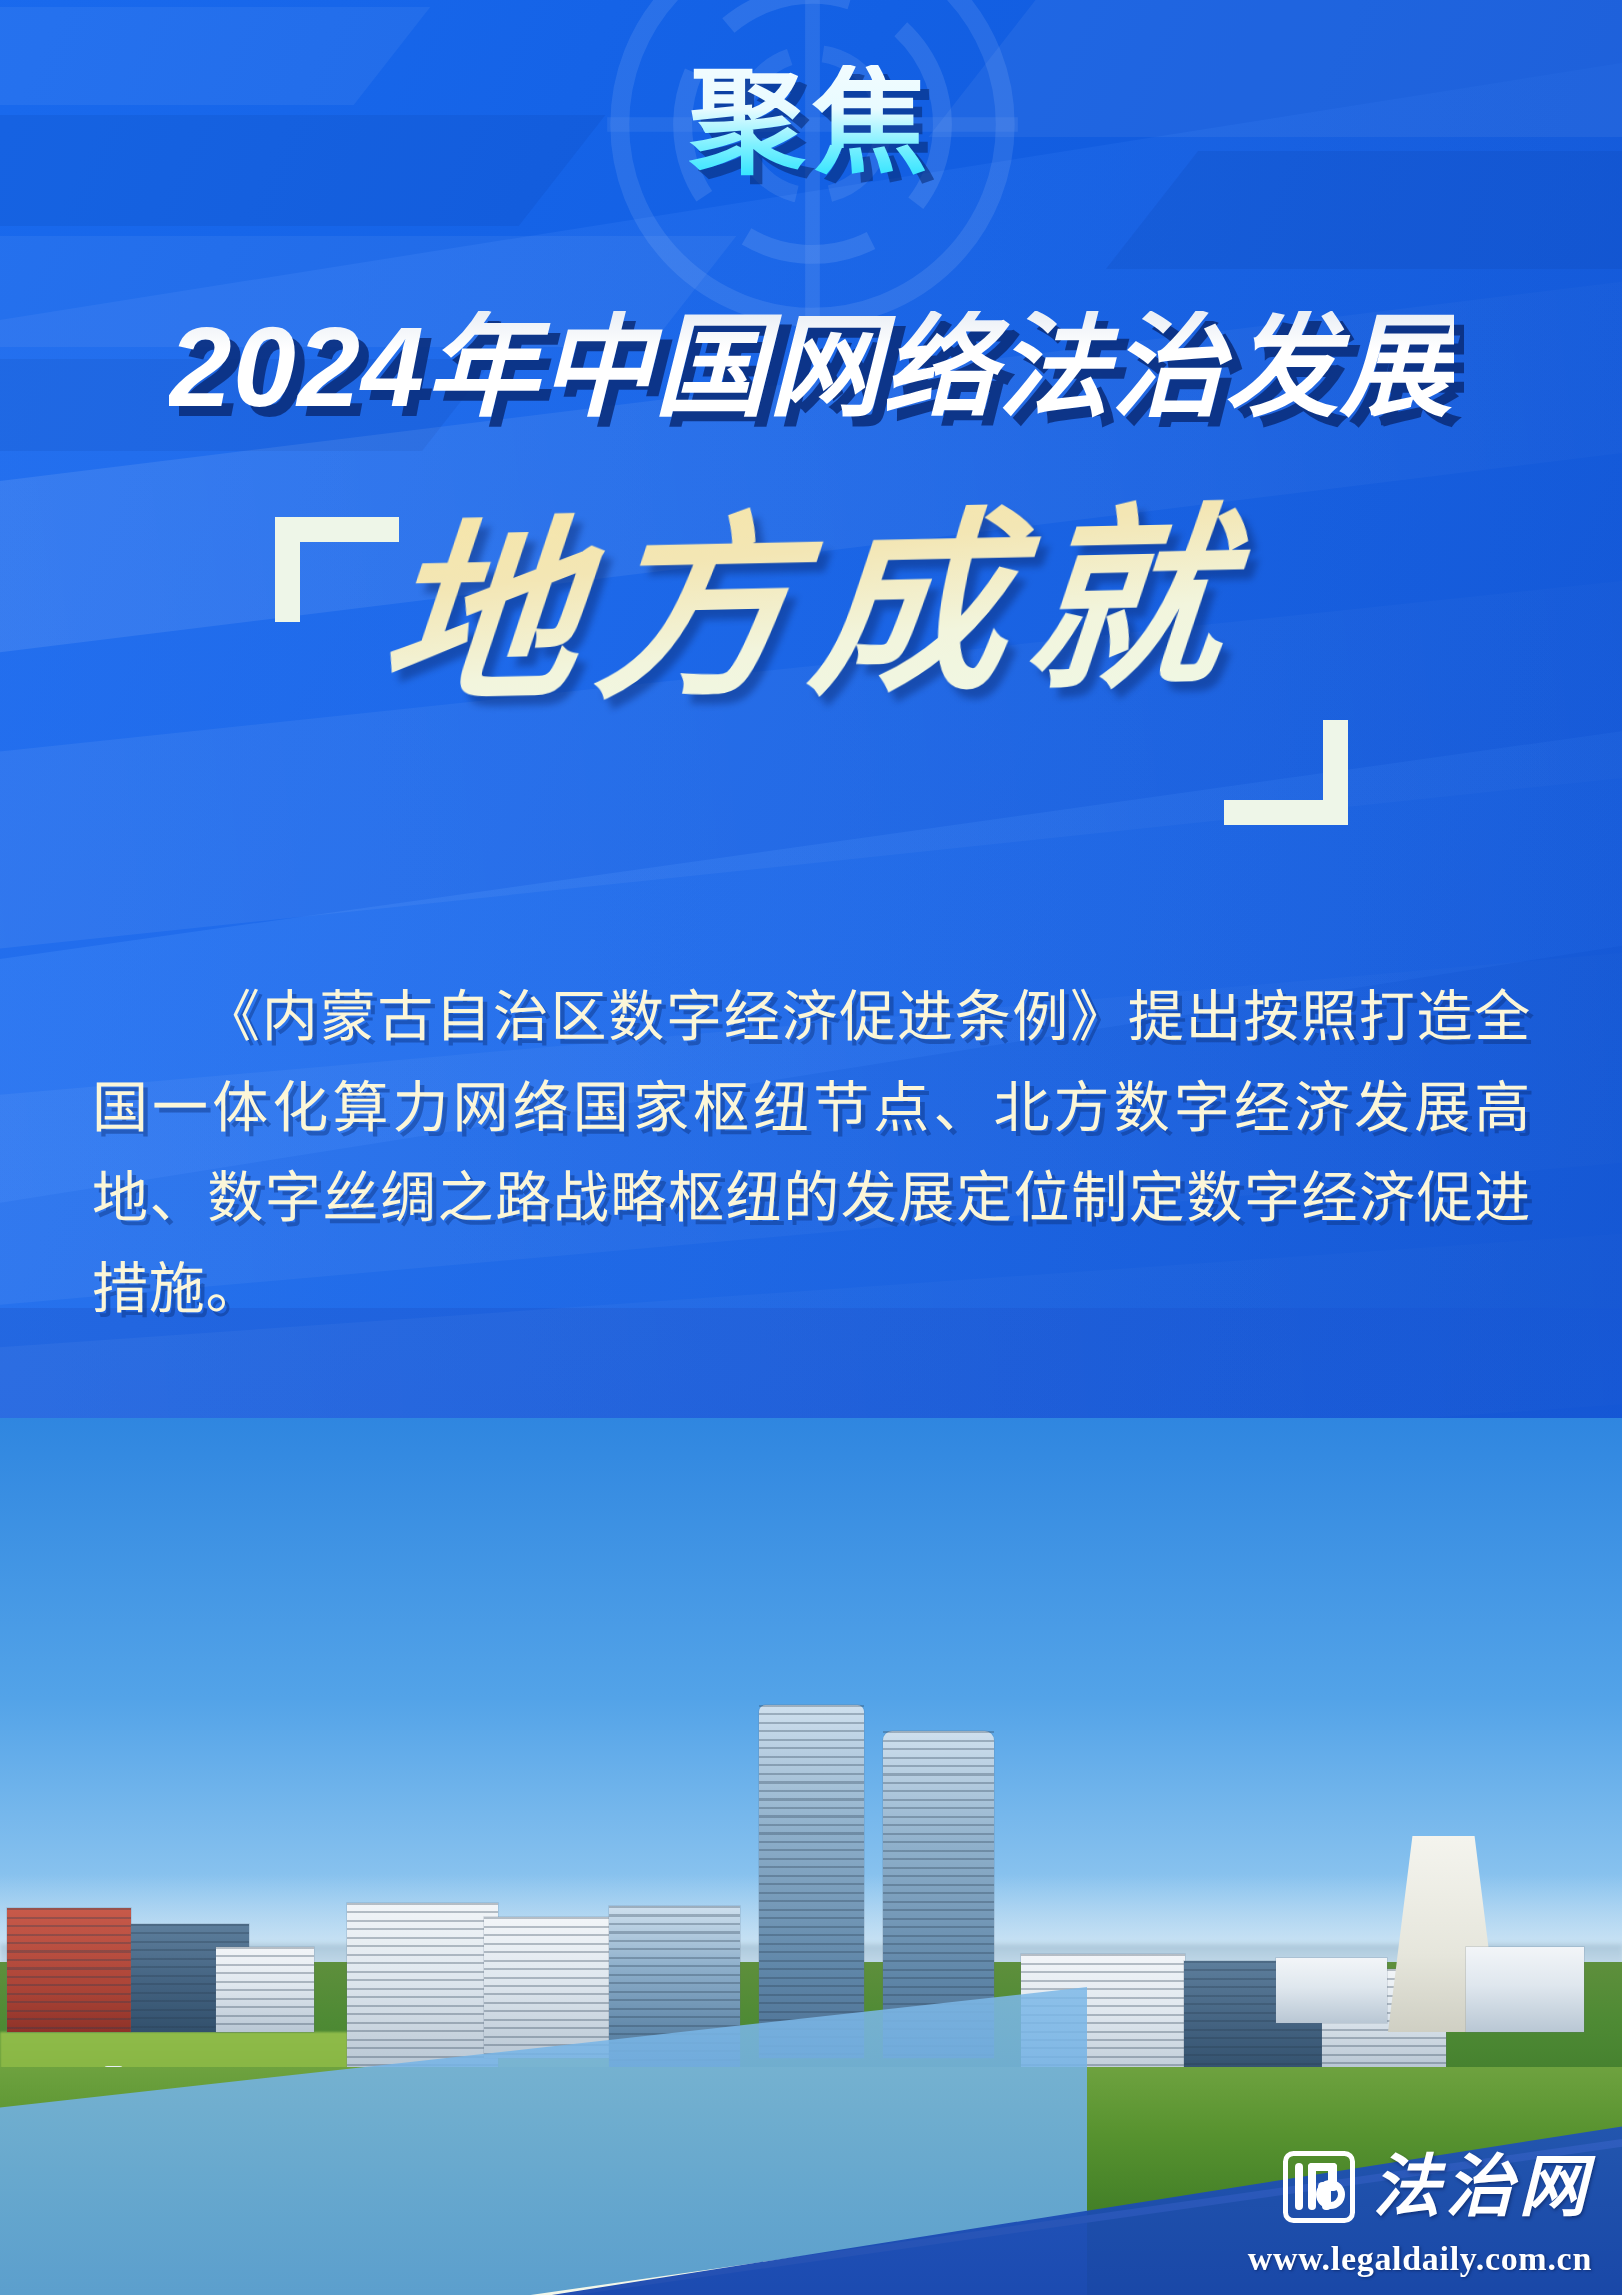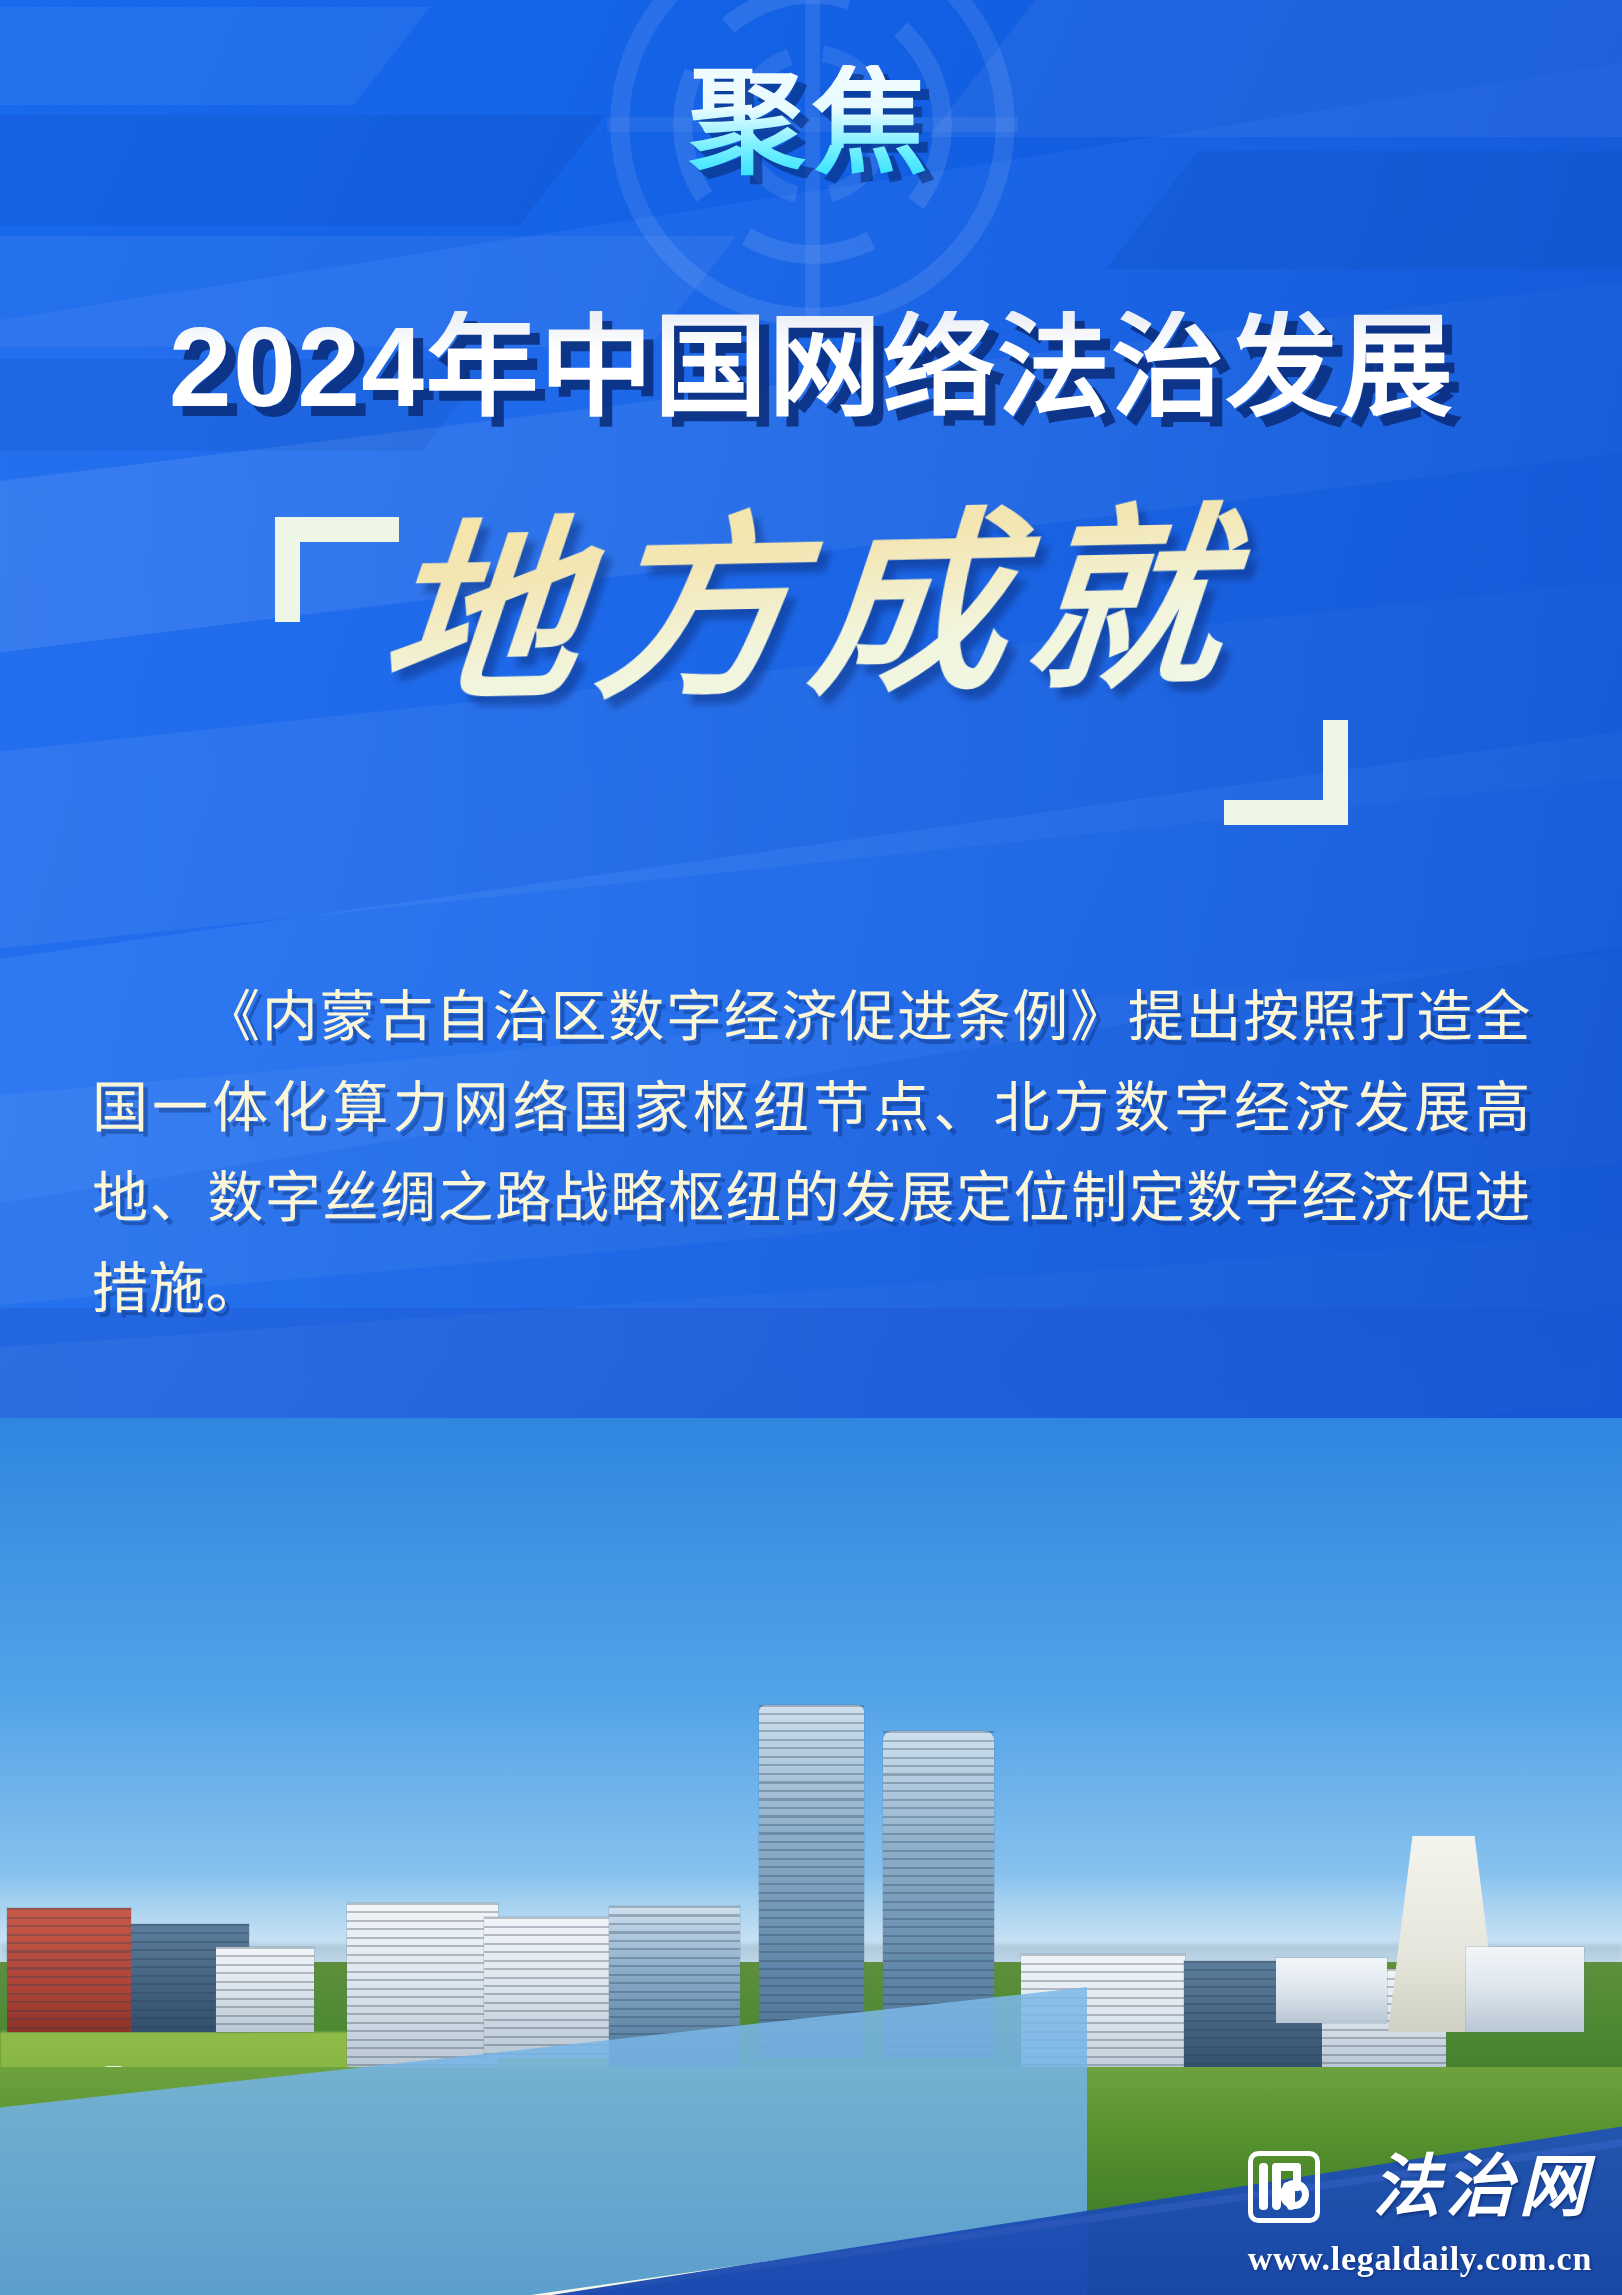--- a/index.html
+++ b/index.html
@@ -73,21 +73,21 @@
     background:linear-gradient(180deg,#f2fcff 0%,#e8fbff 38%,#7bf0ff 70%,#2ae2ff 100%);
     -webkit-background-clip:text;
     background-clip:text;
     color:transparent;
     -webkit-text-fill-color:transparent;
     filter:drop-shadow(9.2px 9.2px 0 rgba(6,38,110,.55));
   }
 
   .headline-wrap{
     position:absolute;top:311px;left:0;width:100%;
-    text-align:center;z-index:6;
+    text-align:center;z-index:6;font-style:italic;
   }
   .headline{
     display:inline-block;
     font-weight:700;
     font-size:113px;
     line-height:1;
     letter-spacing:1.3px;
     color:#ffffff;
     background:linear-gradient(180deg,#e9eef5 0%,#ffffff 35%,#ffffff 100%);
     -webkit-background-clip:text;background-clip:text;
@@ -236,21 +236,21 @@
     left:24%;bottom:0;width:82%;height:222px;
     clip-path:polygon(10.6% 100%,100% 23.4%,100% 27%,14% 100%);
     background:#f3f7ea;
   }
 
   
   .logo{
     position:absolute;right:31px;bottom:17px;z-index:8;
     text-align:center;color:#ffffff;
   }
-  .logo-row{display:flex;align-items:center;gap:17px;justify-content:space-between;}
+  .logo-row{display:flex;align-items:center;gap:17px;justify-content:flex-end;}
   .seal{
     width:72px;height:72px;flex:0 0 72px;
     border:5.9px solid #ffffff;border-radius:10.5px;
     position:relative;
   }
   .seal i{position:absolute;background:#ffffff;display:block;}
   .seal .s1{left:6.5px;top:6.5px;width:8.5px;height:47px;border-radius:3.9px;}
   .seal .s2{left:19.6px;top:6.5px;width:8.5px;height:47px;border-radius:4.6px;}
   .seal .s3{left:19.6px;top:6.5px;width:29px;height:8.5px;border-radius:4.6px;}
   .seal .s4{left:40px;top:6.5px;width:8.5px;height:26px;border-radius:3.9px;}

